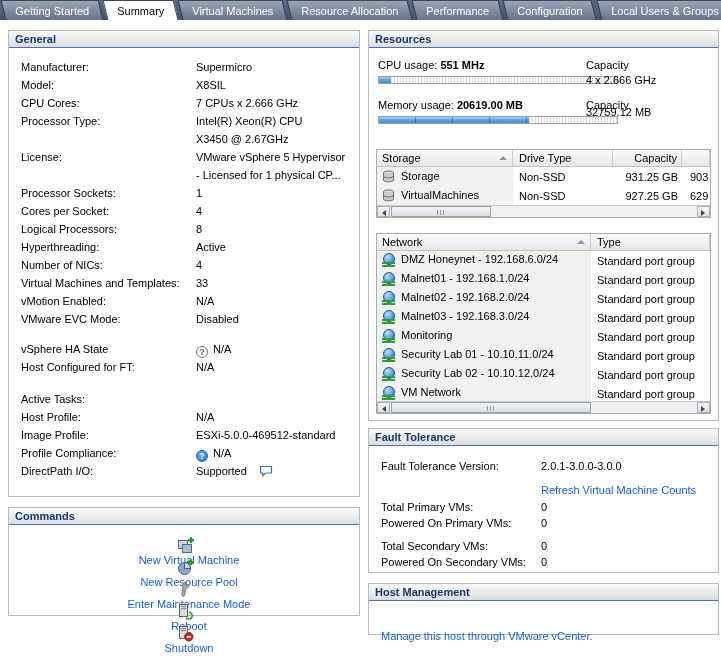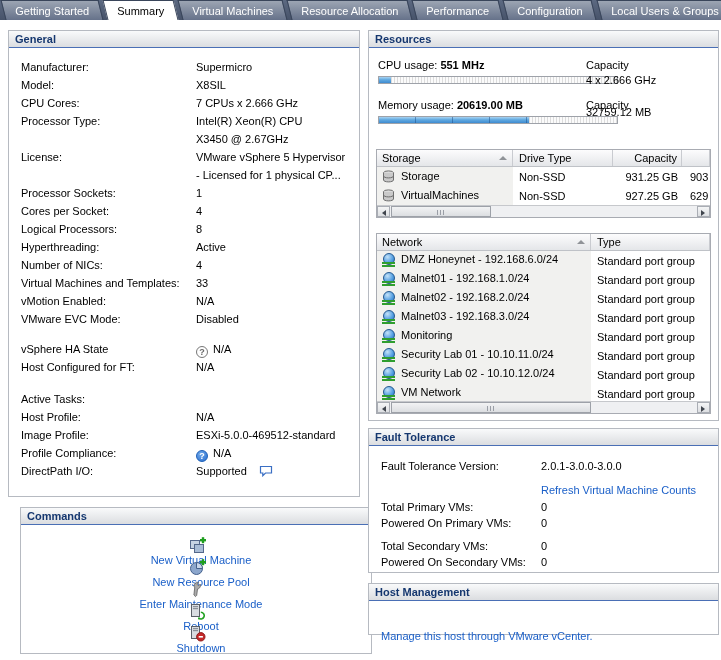--- a/index.html
+++ b/index.html
@@ -14,21 +14,21 @@
          transform:skewX(14deg); background:linear-gradient(#9CA5B3,#66728A);
          border:1px solid #39455A; border-bottom:none; color:#FFF; cursor:pointer; }
   .tab .tl { transform:skewX(-14deg); display:block; }
   .tab.active { background:#FFFFFF; color:#000; border-color:#39455A; }
 
   
   .panel { position:absolute; background:#FFF; border:1px solid #B6BAC1; }
   .phead { height:17px; line-height:16px; padding-left:6px; font-weight:bold; color:#15376F;
            background:linear-gradient(#F9FAFB,#DBDDE0); border-bottom:1px solid #4A6FB5; }
   .p-general  { left:8px;  top:30px;  width:352px; height:467px; }
-  .p-commands { left:20px;  top:507px; width:352px; height:147px; }
+  .p-commands { left:8px;  top:507px; width:352px; height:109px; }
   .p-resources{ left:368px; top:30px; width:351px; height:391px; }
   .p-ft       { left:368px; top:428px; width:351px; height:145px; }
   .p-hm       { left:368px; top:583px; width:351px; height:52px; }
 
   
   .kvwrap { padding:10px 6px 0 12px; }
   .kv { display:flex; line-height:18px; }
   .kv .k { width:175px; flex:0 0 175px; }
   .kv .v { white-space:pre-line; }
   .mt12 { margin-top:12px; } .mt14 { margin-top:14px; }

